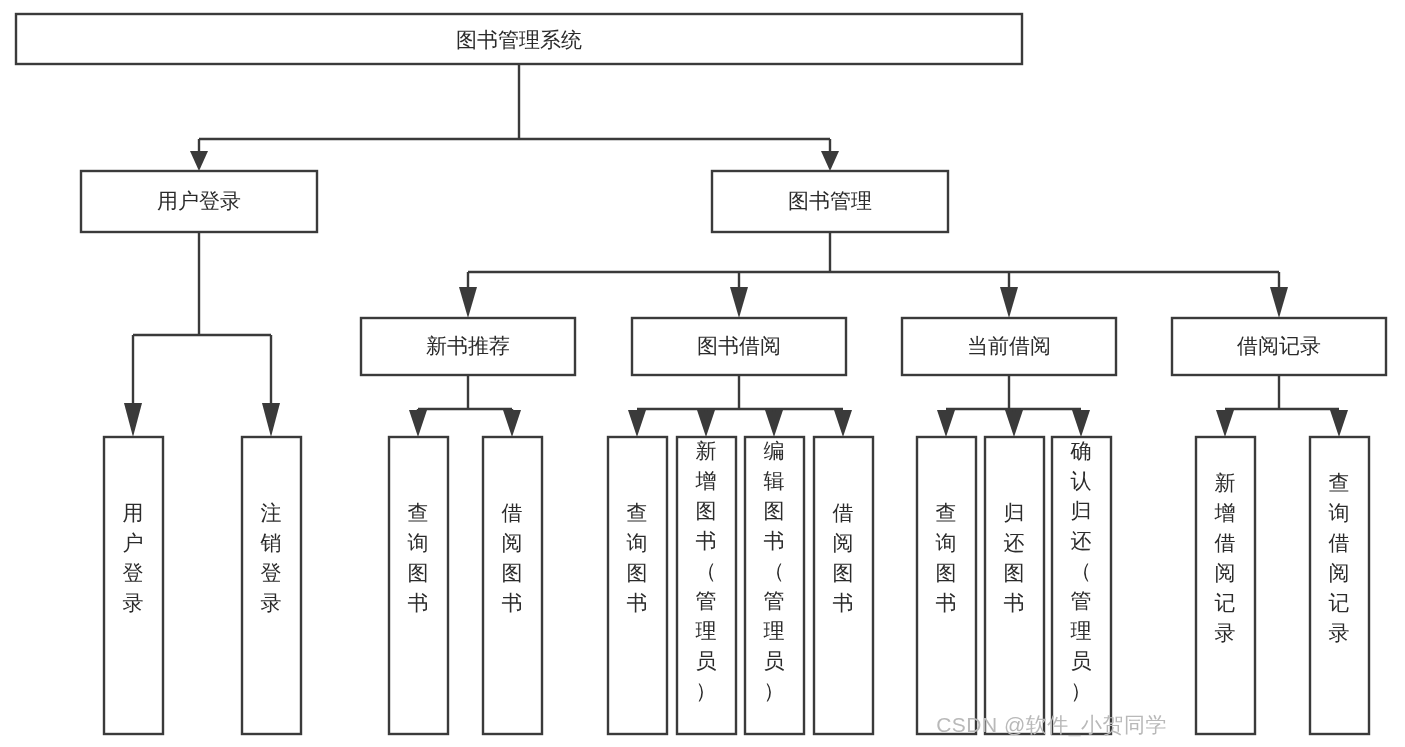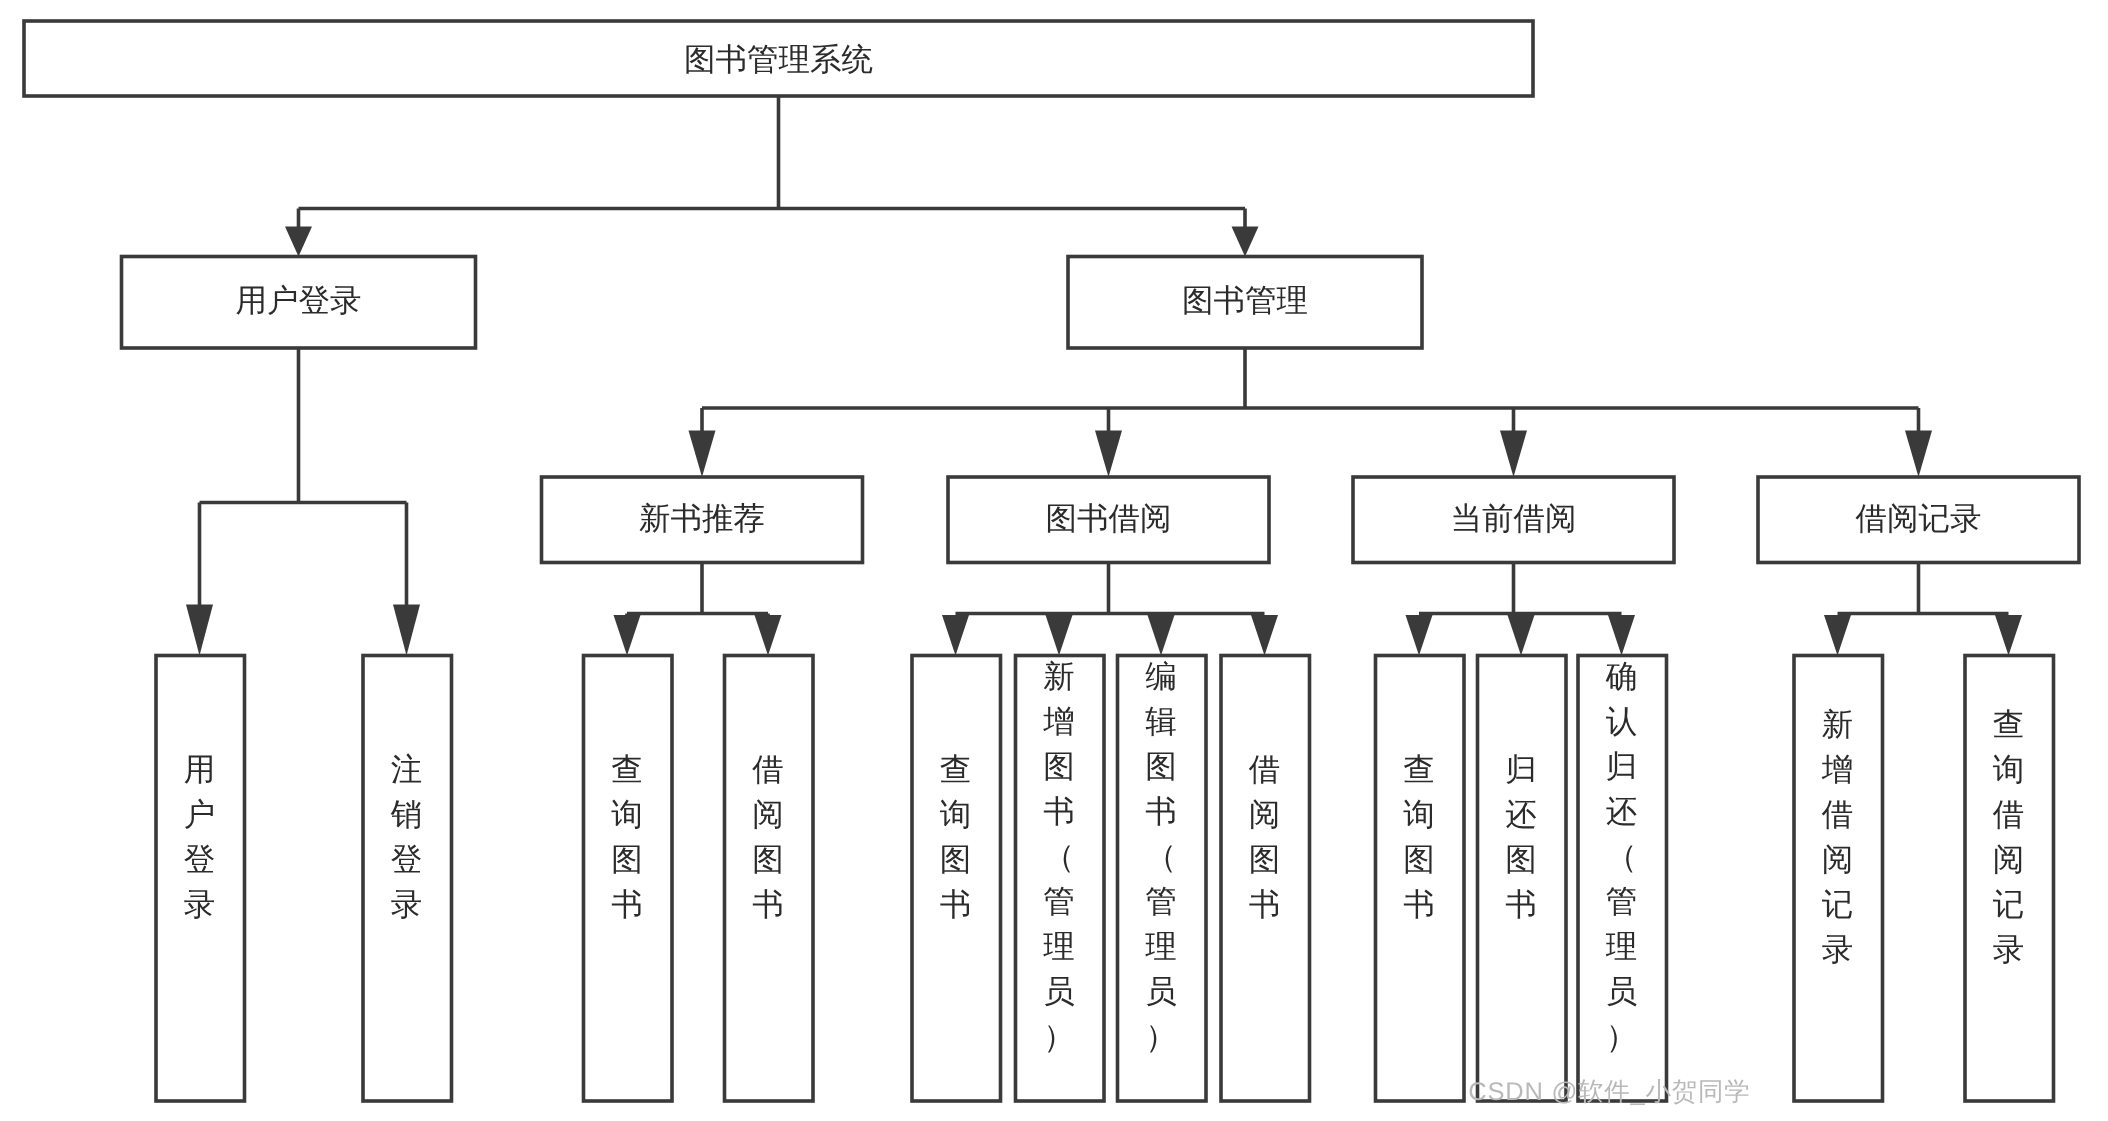--- a/index.html
+++ b/index.html
@@ -46,21 +46,21 @@
     fill: #2b2b2b;
     font-family: "Liberation Sans", "DejaVu Sans", sans-serif;
     font-size: 21px;
     text-anchor: middle;
   }
   .watermark {
     position: absolute;
     right: 8px;
     bottom: 8px;
     color: #b9b9b9;
-    font-size: 17px;
+    font-size: 21px;
     font-family: "Liberation Sans", "DejaVu Sans", sans-serif;
     letter-spacing: 0.5px;
     white-space: nowrap;
     user-select: none;
   }
 </style>
 </head>
 <body>
 
 <div id="diagram-root">

